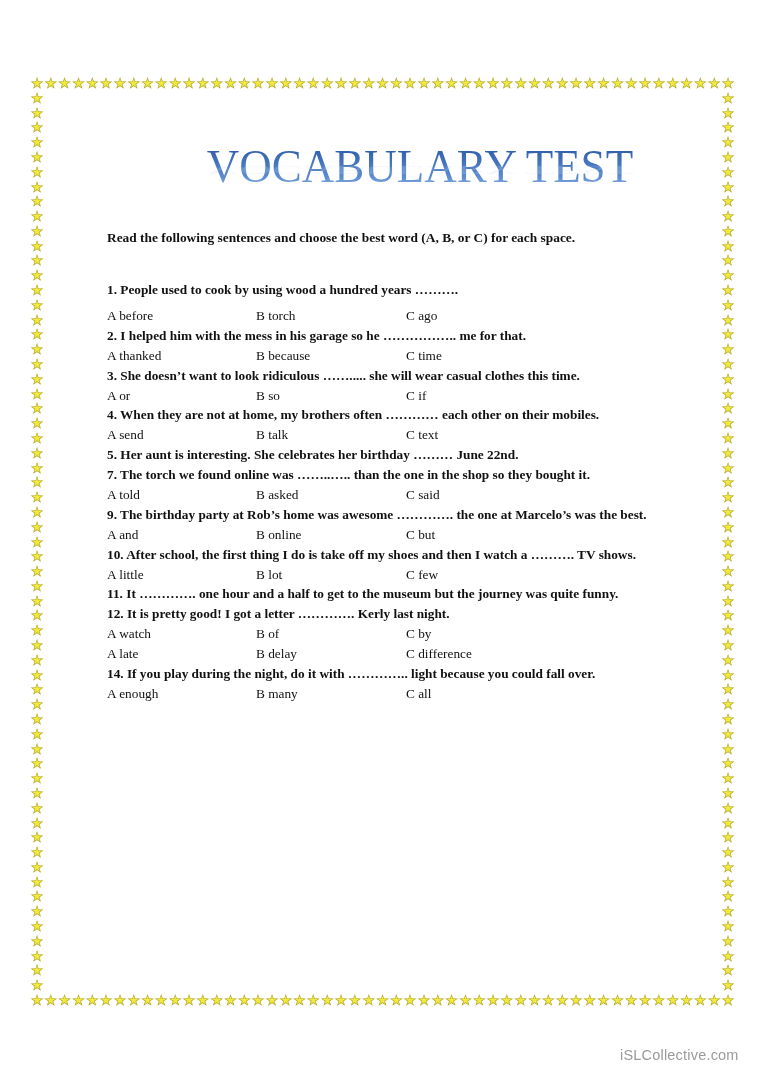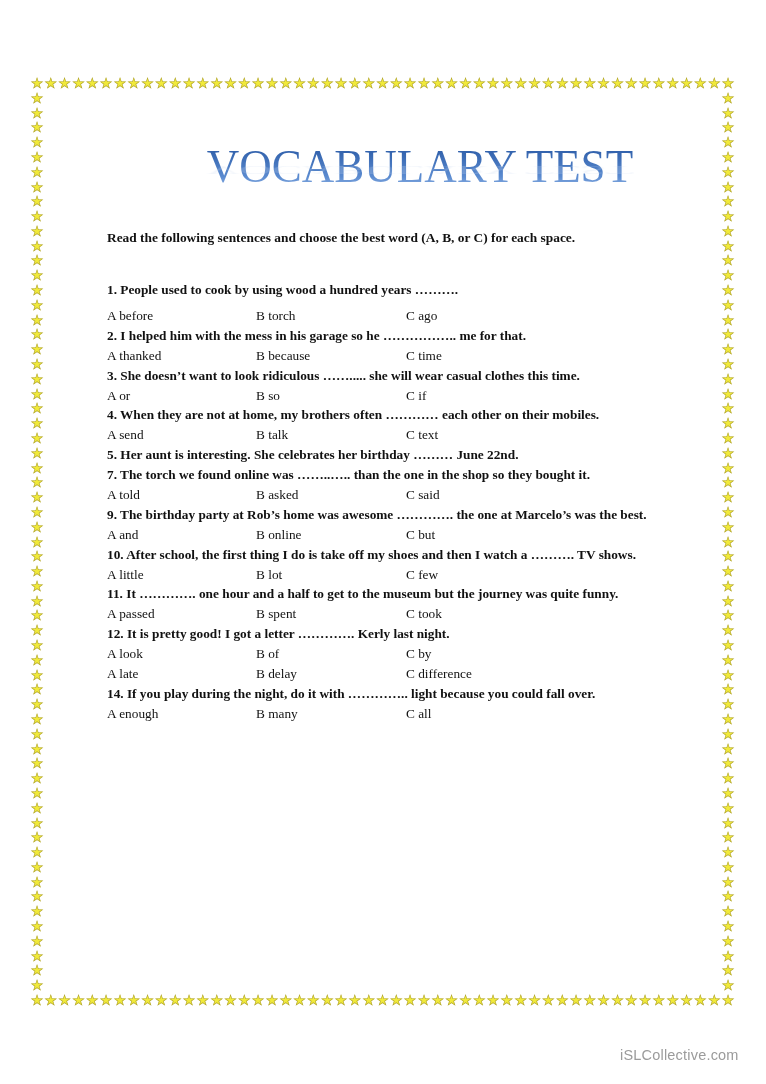--- a/index.html
+++ b/index.html
@@ -324,31 +324,26 @@
       <p class="q">10. After school, the first thing I do is take off my shoes and then I watch a ………. TV shows.</p>
       <div class="opts">
         <span class="opt a">A  little</span>
         <span class="opt b">B  lot</span>
         <span class="opt c">C  few</span>
       </div>
     </div>
 
     <div>
       <p class="q">11. It …………. one hour and a half to get to the museum but the journey was quite funny.</p>
-      <div class="opts">
-        <span class="opt a">A  passed</span>
-        <span class="opt b">B  spent</span>
-        <span class="opt c">C  took</span>
-      </div>
     </div>
 
     <div>
       <p class="q">12. It is pretty good! I got a letter …………. Kerly last night.</p>
       <div class="opts">
-        <span class="opt a">A  look</span>
+        <span class="opt a">A  watch</span>
         <span class="opt b">B  of</span>
         <span class="opt c">C by</span>
       </div>
     </div>
 
     <div>
       <div class="opts">
         <span class="opt a">A  late</span>
         <span class="opt b">B  delay</span>
         <span class="opt c">C  difference</span>

